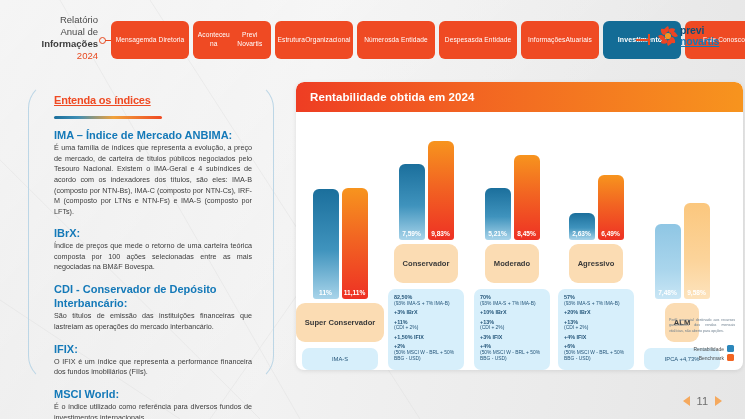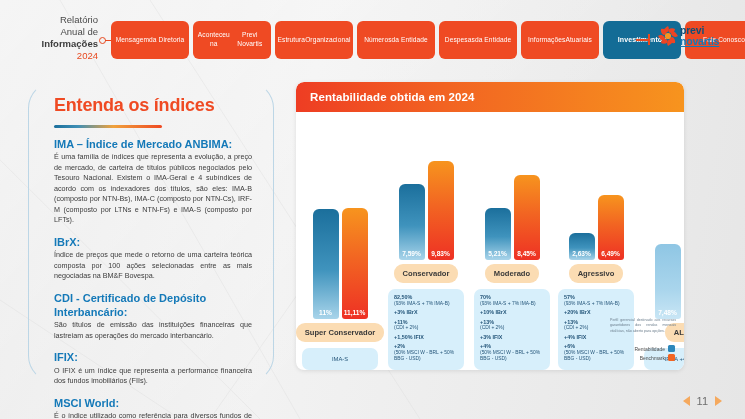--- a/index.html
+++ b/index.html
@@ -73,39 +73,40 @@
     position:absolute; inset:0;
     border: 1px solid #bcd6e6;
     border-radius: 26px;
     border-top-color: transparent; border-bottom-color: transparent;
   }
   .left-frame::before, .left-frame::after{
     content:""; position:absolute; left:26px; right:26px; height:1px; background:transparent;
   }
   .panel-inner { position: relative; padding: 12px 22px 0 26px; }
   .panel-title {
-    color: #ef4a23; font-size: 18px; font-weight: 700; line-height: 1.25;
+    color: #ef4a23; font-size: 11px; font-weight: 700; line-height: 1.25;
     letter-spacing: -.2px;
+    text-decoration: underline;
   }
   .panel-rule {
     margin-top: 8px; width: 108px; height: 3.4px; border-radius: 2px;
     background: linear-gradient(90deg, #1b6f9c 0%, #3f8fb5 22%, #f0a23c 55%, #ef4a23 100%);
   }
   .idx-block { margin-top: 9px; }
   .idx-term {
     color: #1479b8; font-size: 11px; font-weight: 700; line-height: 1.3;
   }
   .idx-def {
     color: #3b3b3b; font-size: 7.2px; line-height: 1.46; text-align: justify;
     margin-top: 1px;
   }
 
   
   .chart-card {
-    position: absolute; left: 296px; top: 82px; width: 388px; height: 288px;
+    position: absolute; left: 296px; top: 82px; width: 447px; height: 288px;
     background: #fff; border-radius: 8px;
     box-shadow: 0 1px 4px rgba(0,0,0,.10);
     overflow: hidden;
   }
   .chart-head {
     height: 30px; width: 100%;
     background: linear-gradient(90deg, #ee3d23 0%, #f26322 38%, #f7941e 100%);
     border-radius: 8px 8px 0 0;
     display: flex; align-items: center; padding-left: 14px;
   }
@@ -128,21 +129,21 @@
   }
   .bar.blue { background: linear-gradient(180deg, #1b6f9c 0%, #3f93bd 55%, #a8d4ea 100%); }
   .bar.orange { background: linear-gradient(180deg, #f7941e 0%, #f26522 45%, #ee3124 100%); }
   .bar.lblue { background: linear-gradient(180deg, #8fc6e4 0%, #a9d5ec 60%, #c9e6f5 100%); }
   .bar.lorange { background: linear-gradient(180deg, #fbc77e 0%, #fcd49b 60%, #fde3bd 100%); }
   .bar.lblue span, .bar.lorange span { color:#fff; }
 
   .cat-label {
     margin-top: 4px; background: #fbdcb3; color: #3a3a3a;
     font-size: 7.6px; font-weight: 700; border-radius: 9px;
-    padding: 5px 9px; white-space: nowrap;
+    padding: 15px 9px; white-space: nowrap;
   }
   .detail-box {
     margin-top: 6px; background: #d7effb; border-radius: 7px;
     width: 76px; padding: 5px 6px; color: #25567a;
   }
   .detail-box.center { display:flex; align-items:center; justify-content:center; min-height: 22px;}
   .db-main { font-size: 5.4px; font-weight: 700; line-height: 1.25; }
   .db-sub { font-size: 4.9px; line-height: 1.25; margin-bottom: 2.6px; }
   .db-single { font-size: 5.8px; font-weight: 400; text-align:center; }
 
@@ -270,21 +271,21 @@
       <div id="indices">
           <div class="idx-block">
             <div class="idx-term">IMA – Índice de Mercado ANBIMA:</div>
             <div class="idx-def">É uma família de índices que representa a evolução, a preço de mercado, de carteira de títulos públicos negociados pelo Tesouro Nacional. Existem o IMA-Geral e 4 subíndices de acordo com os indexadores dos títulos, são eles: IMA-B (composto por NTN-Bs), IMA-C (composto por NTN-Cs), IRF-M (composto por LTNs e NTN-Fs) e IMA-S (composto por LFTs).</div>
           </div>
           <div class="idx-block">
             <div class="idx-term">IBrX:</div>
             <div class="idx-def">Índice de preços que mede o retorno de uma carteira teórica composta por 100 ações selecionadas entre as mais negociadas na BM&amp;F Bovespa.</div>
           </div>
           <div class="idx-block">
-            <div class="idx-term">CDI - Certificado de Depósito Interbancário:</div>
+            <div class="idx-term">CDI - Conservador de Depósito Interbancário:</div>
             <div class="idx-def">São títulos de emissão das instituições financeiras que lastreiam as operações do mercado interbancário.</div>
           </div>
           <div class="idx-block">
             <div class="idx-term">IFIX:</div>
             <div class="idx-def">O IFIX é um índice que representa a performance financeira dos fundos imobiliários (FIIs).</div>
           </div>
           <div class="idx-block">
             <div class="idx-term">MSCI World:</div>
             <div class="idx-def">É o índice utilizado como referência para diversos fundos de investimentos internacionais.</div>
           </div>

